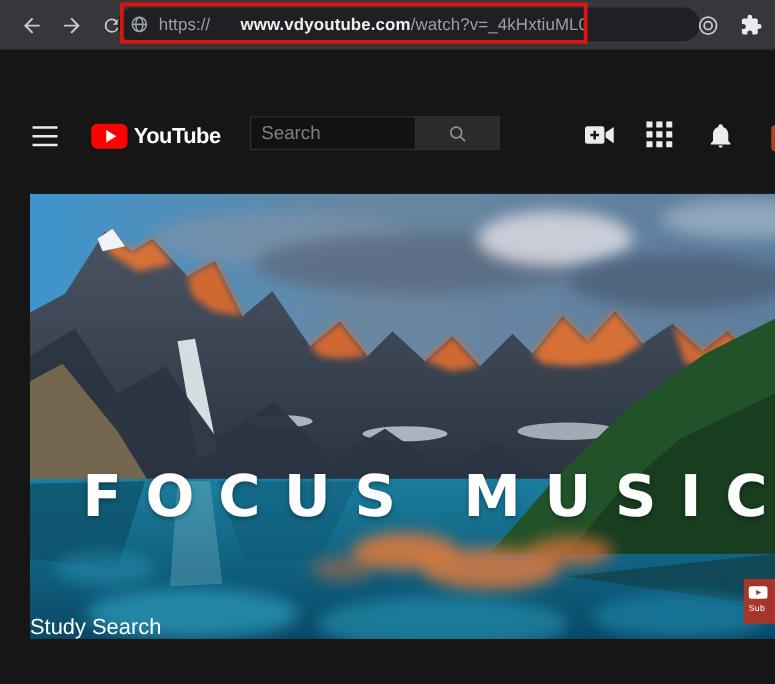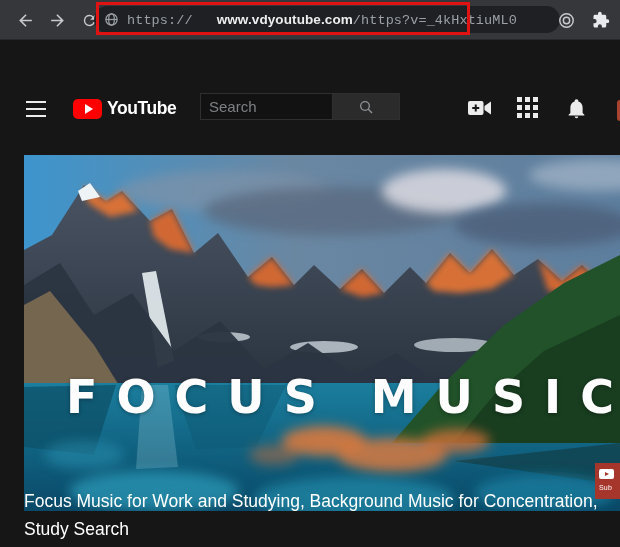--- a/index.html
+++ b/index.html
@@ -22,21 +22,21 @@
   }
   #btn-back    { left:12px; }
   #btn-forward { left:44px; }
   #btn-reload  { left:76px; }
   #addressbar {
     position:absolute; left:94px; top:6px; width:466px; height:27px;
     background:#1f2023; border-radius:14px;
     display:flex; align-items:center; padding-left:10px; cursor:text;
   }
   #url-text { font-size:13.5px; letter-spacing:0.1px; margin-left:8px; white-space:nowrap; }
-  #url-text .dim  { color:#9aa0a6;font-family:Liberation Mono, monospace; }
+  #url-text .dim  { color:#9aa0a6; }
   #url-text .host { color:#eceeef; font-weight:700;margin-left:24px; }
   #url-highlight {
     position:absolute; left:96px; top:2px; width:374px; height:33px;
     border:3px solid #e01212; pointer-events:none; z-index:6;
   }
   #ext-circle { left:553px; }
   #ext-puzzle { left:588px; }
 
   
   #yt-header { position:absolute; top:41px; left:0; width:620px; height:59px; background:#161616; }
@@ -122,21 +122,21 @@
           <path d="M17.65 6.35A7.96 7.96 0 0 0 12 4a8 8 0 1 0 7.73 10h-2.08A6 6 0 1 1 12 6c1.66 0 3.14.69 4.22 1.78L13 11h7V4l-2.35 2.35z"></path>
         </svg>
     </div>
 
     <div id="addressbar">
       <svg width="15" height="15" viewBox="0 0 24 24" fill="none" stroke="#9aa0a6" stroke-width="2">
         <circle cx="12" cy="12" r="9"></circle>
           <path d="M3 12h18"></path>
           <ellipse cx="12" cy="12" rx="4.5" ry="9"></ellipse>
       </svg>
-      <span id="url-text"><span class="dim">https://</span><span class="host">www.vdyoutube.com</span><span class="dim">/https?v=_4kHxtiuML0</span></span>
+      <span id="url-text"><span class="dim">https://</span><span class="host">www.vdyoutube.com</span><span class="dim">/watch?v=_4kHxtiuML0</span></span>
     </div>
 
     <div id="url-highlight"></div>
 
     <div class="tb-btn" id="ext-circle">
       <svg width="19" height="19" viewBox="0 0 24 24" fill="none" stroke="currentColor" stroke-width="1.8">
         <circle cx="12" cy="12" r="8.5"></circle>
           <circle cx="12" cy="12" r="4"></circle>
       </svg>
     </div>
@@ -282,17 +282,16 @@
 
     <div id="sub-badge">
       <div id="sub-badge-play">
           <div id="sub-badge-tri"></div>
         </div>
       <div id="sub-badge-label">Sub</div>
     </div>
   </div>
 
   <div id="video-title">
-    <div>Focus Music for Work and Studying, Background Music for Concentration,</div>
     <div>Study Search</div>
   </div>
 
 </div>
 
 </body></html>

